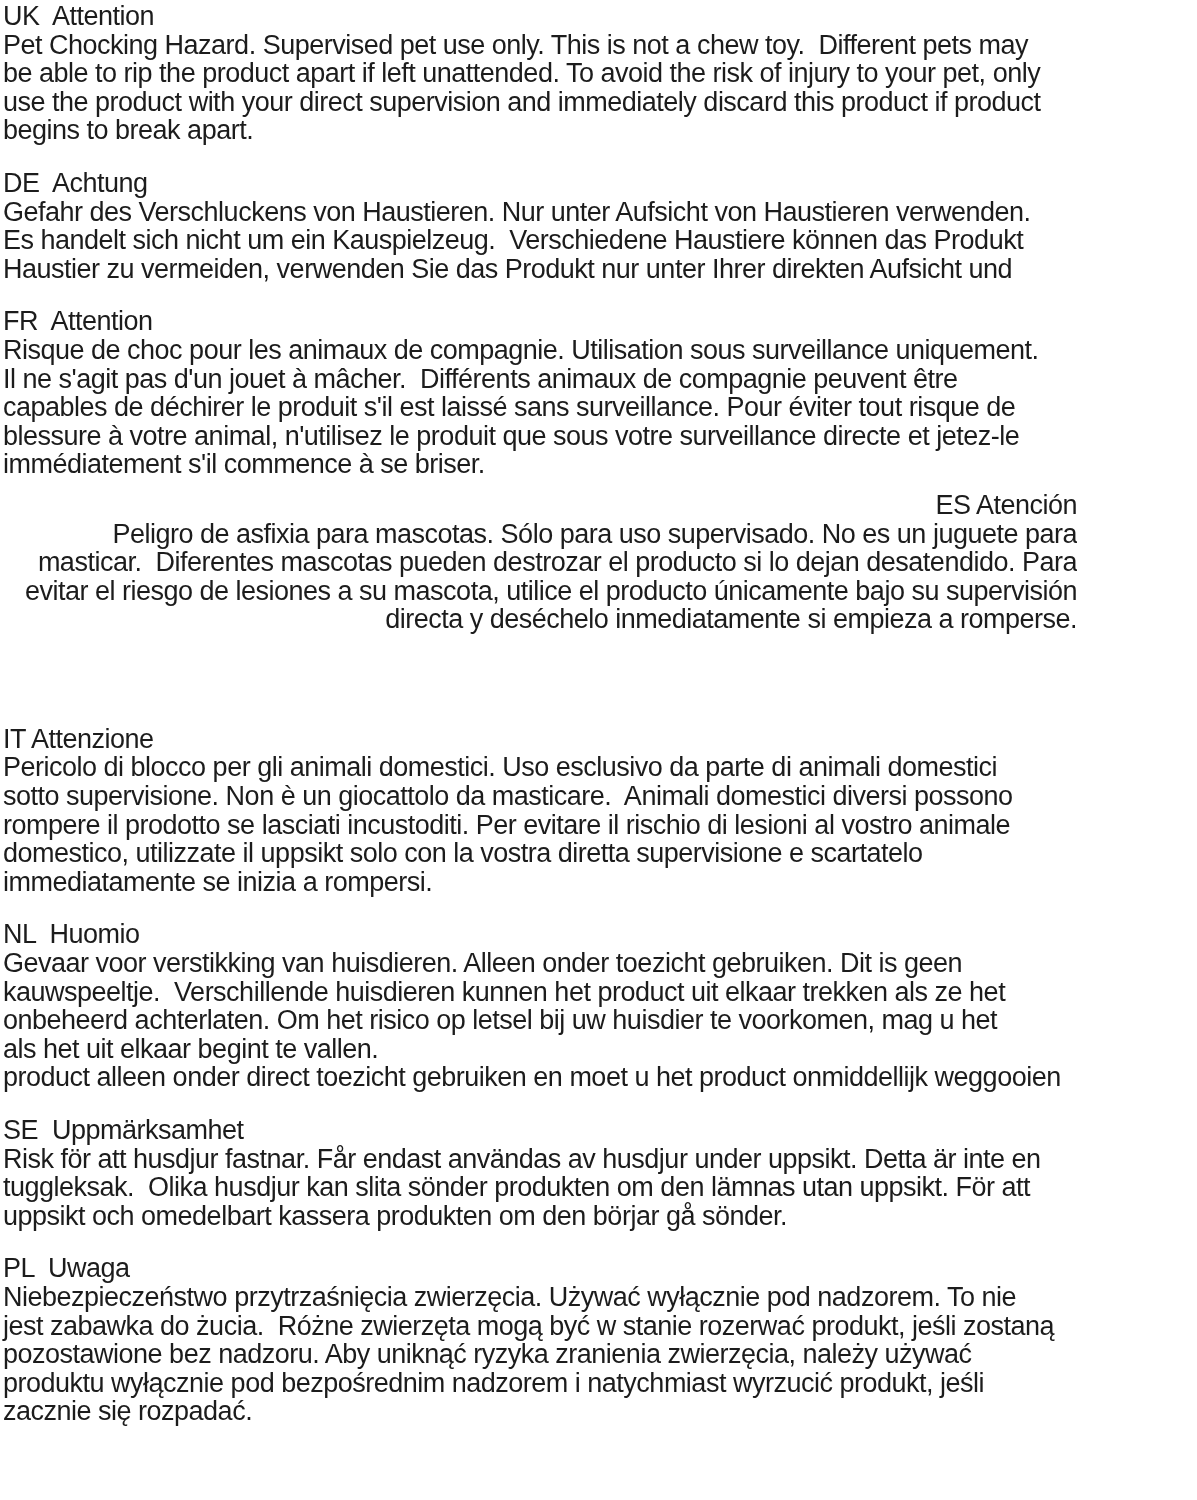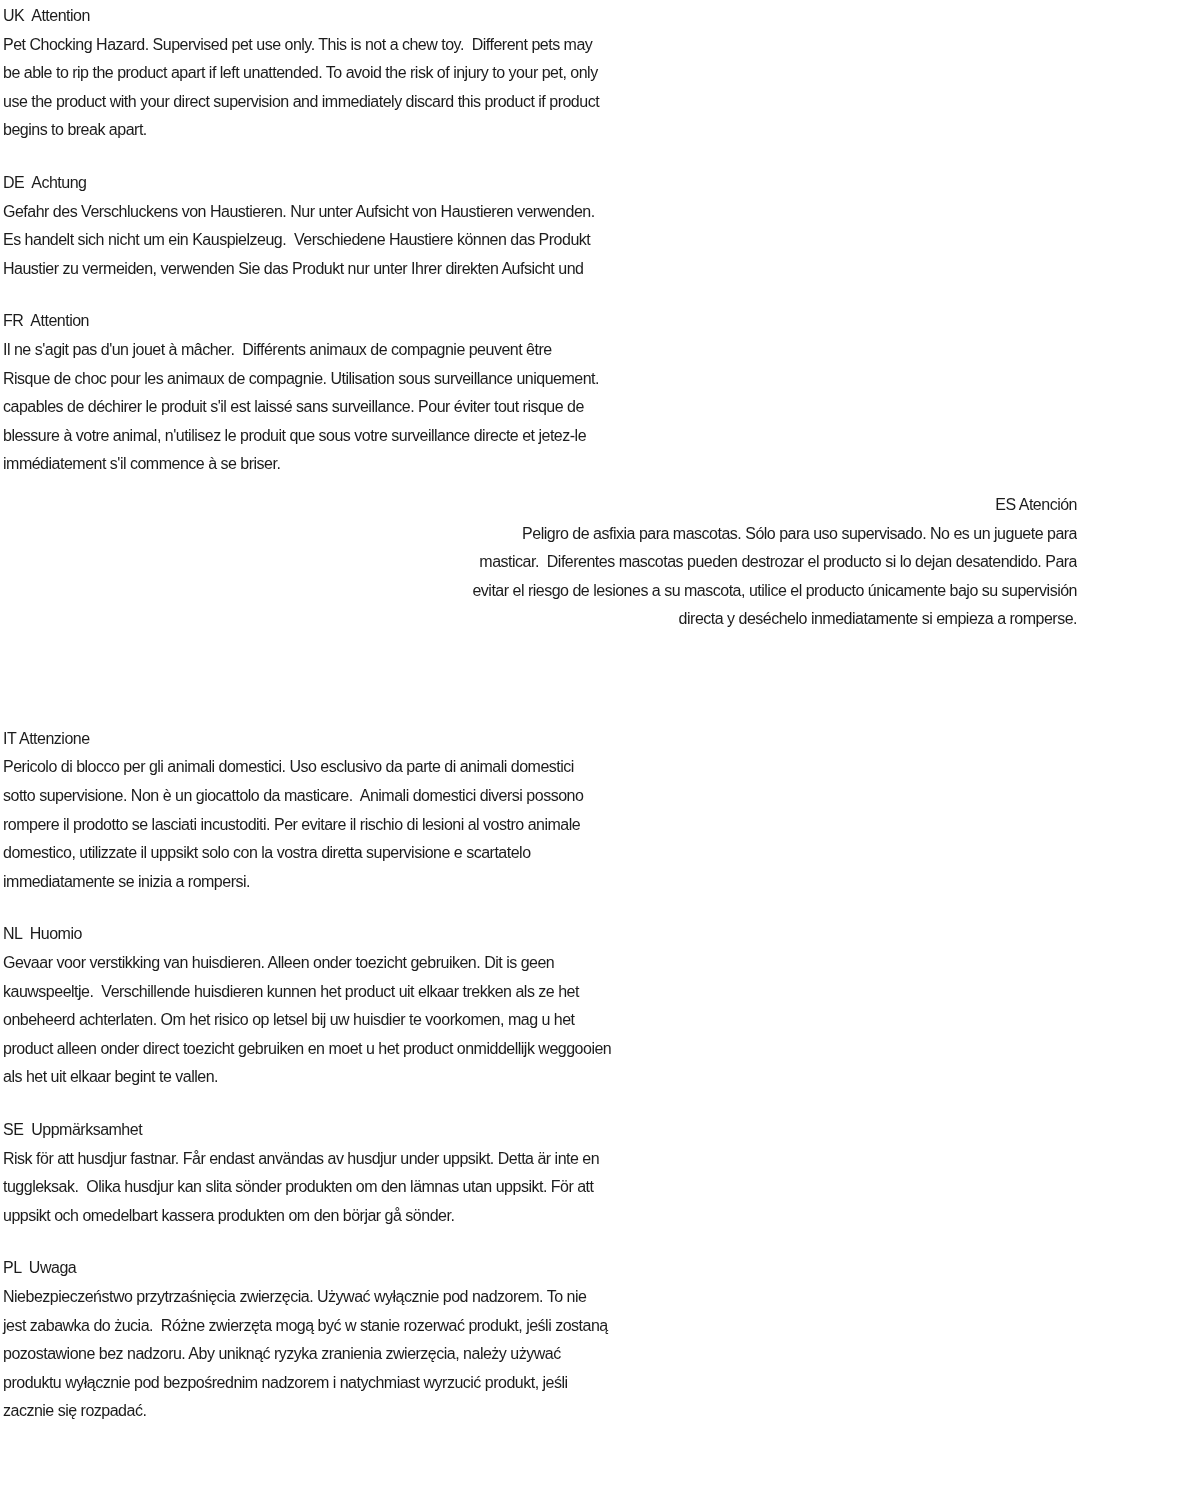--- a/index.html
+++ b/index.html
@@ -9,21 +9,21 @@
   }
   .page {
     position: relative;
     width: 1077px;
     height: 1500px;
     box-sizing: border-box;
     padding: 2px 0 0 3px;
     overflow: hidden;
     background: #ffffff;
     font-family: "Liberation Sans", "DejaVu Sans", sans-serif;
-    font-size: 16px;
+    font-size: 27px;
     line-height: 28.6px;
     letter-spacing: -0.5px;
     color: #1c1c1c;
     font-stretch: condensed;
   }
   .section {
     margin: 0 0 24px 0;
   }
   .section--fr { margin-bottom: 12px; }
   .section--es { margin-bottom: 91px; text-align: right; }
@@ -48,22 +48,22 @@
 
   <div class="section">
     <div class="heading">DE  Achtung</div>
     <div class="line">Gefahr des Verschluckens von Haustieren. Nur unter Aufsicht von Haustieren verwenden.</div>
     <div class="line">Es handelt sich nicht um ein Kauspielzeug.  Verschiedene Haustiere können das Produkt</div>
     <div class="line">Haustier zu vermeiden, verwenden Sie das Produkt nur unter Ihrer direkten Aufsicht und</div>
   </div>
 
   <div class="section section--fr">
     <div class="heading">FR  Attention</div>
+    <div class="line">Risque de choc pour les animaux de compagnie. Utilisation sous surveillance uniquement.</div>
     <div class="line">Il ne s'agit pas d'un jouet à mâcher.  Différents animaux de compagnie peuvent être</div>
-    <div class="line">Risque de choc pour les animaux de compagnie. Utilisation sous surveillance uniquement.</div>
     <div class="line">capables de déchirer le produit s'il est laissé sans surveillance. Pour éviter tout risque de</div>
     <div class="line">blessure à votre animal, n'utilisez le produit que sous votre surveillance directe et jetez-le</div>
     <div class="line">immédiatement s'il commence à se briser.</div>
   </div>
 
   <div class="section section--es">
     <div class="heading">ES Atención</div>
     <div class="line">Peligro de asfixia para mascotas. Sólo para uso supervisado. No es un juguete para</div>
     <div class="line">masticar.  Diferentes mascotas pueden destrozar el producto si lo dejan desatendido. Para</div>
     <div class="line">evitar el riesgo de lesiones a su mascota, utilice el producto únicamente bajo su supervisión</div>
@@ -77,22 +77,22 @@
     <div class="line">rompere il prodotto se lasciati incustoditi. Per evitare il rischio di lesioni al vostro animale</div>
     <div class="line">domestico, utilizzate il uppsikt solo con la vostra diretta supervisione e scartatelo</div>
     <div class="line">immediatamente se inizia a rompersi.</div>
   </div>
 
   <div class="section">
     <div class="heading">NL  Huomio</div>
     <div class="line">Gevaar voor verstikking van huisdieren. Alleen onder toezicht gebruiken. Dit is geen</div>
     <div class="line">kauwspeeltje.  Verschillende huisdieren kunnen het product uit elkaar trekken als ze het</div>
     <div class="line">onbeheerd achterlaten. Om het risico op letsel bij uw huisdier te voorkomen, mag u het</div>
+    <div class="line">als het uit elkaar begint te vallen.</div>
     <div class="line">product alleen onder direct toezicht gebruiken en moet u het product onmiddellijk weggooien</div>
-    <div class="line">als het uit elkaar begint te vallen.</div>
   </div>
 
   <div class="section">
     <div class="heading">SE  Uppmärksamhet</div>
     <div class="line">Risk för att husdjur fastnar. Får endast användas av husdjur under uppsikt. Detta är inte en</div>
     <div class="line">tuggleksak.  Olika husdjur kan slita sönder produkten om den lämnas utan uppsikt. För att</div>
     <div class="line">uppsikt och omedelbart kassera produkten om den börjar gå sönder.</div>
   </div>
 
   <div class="section section--pl">

